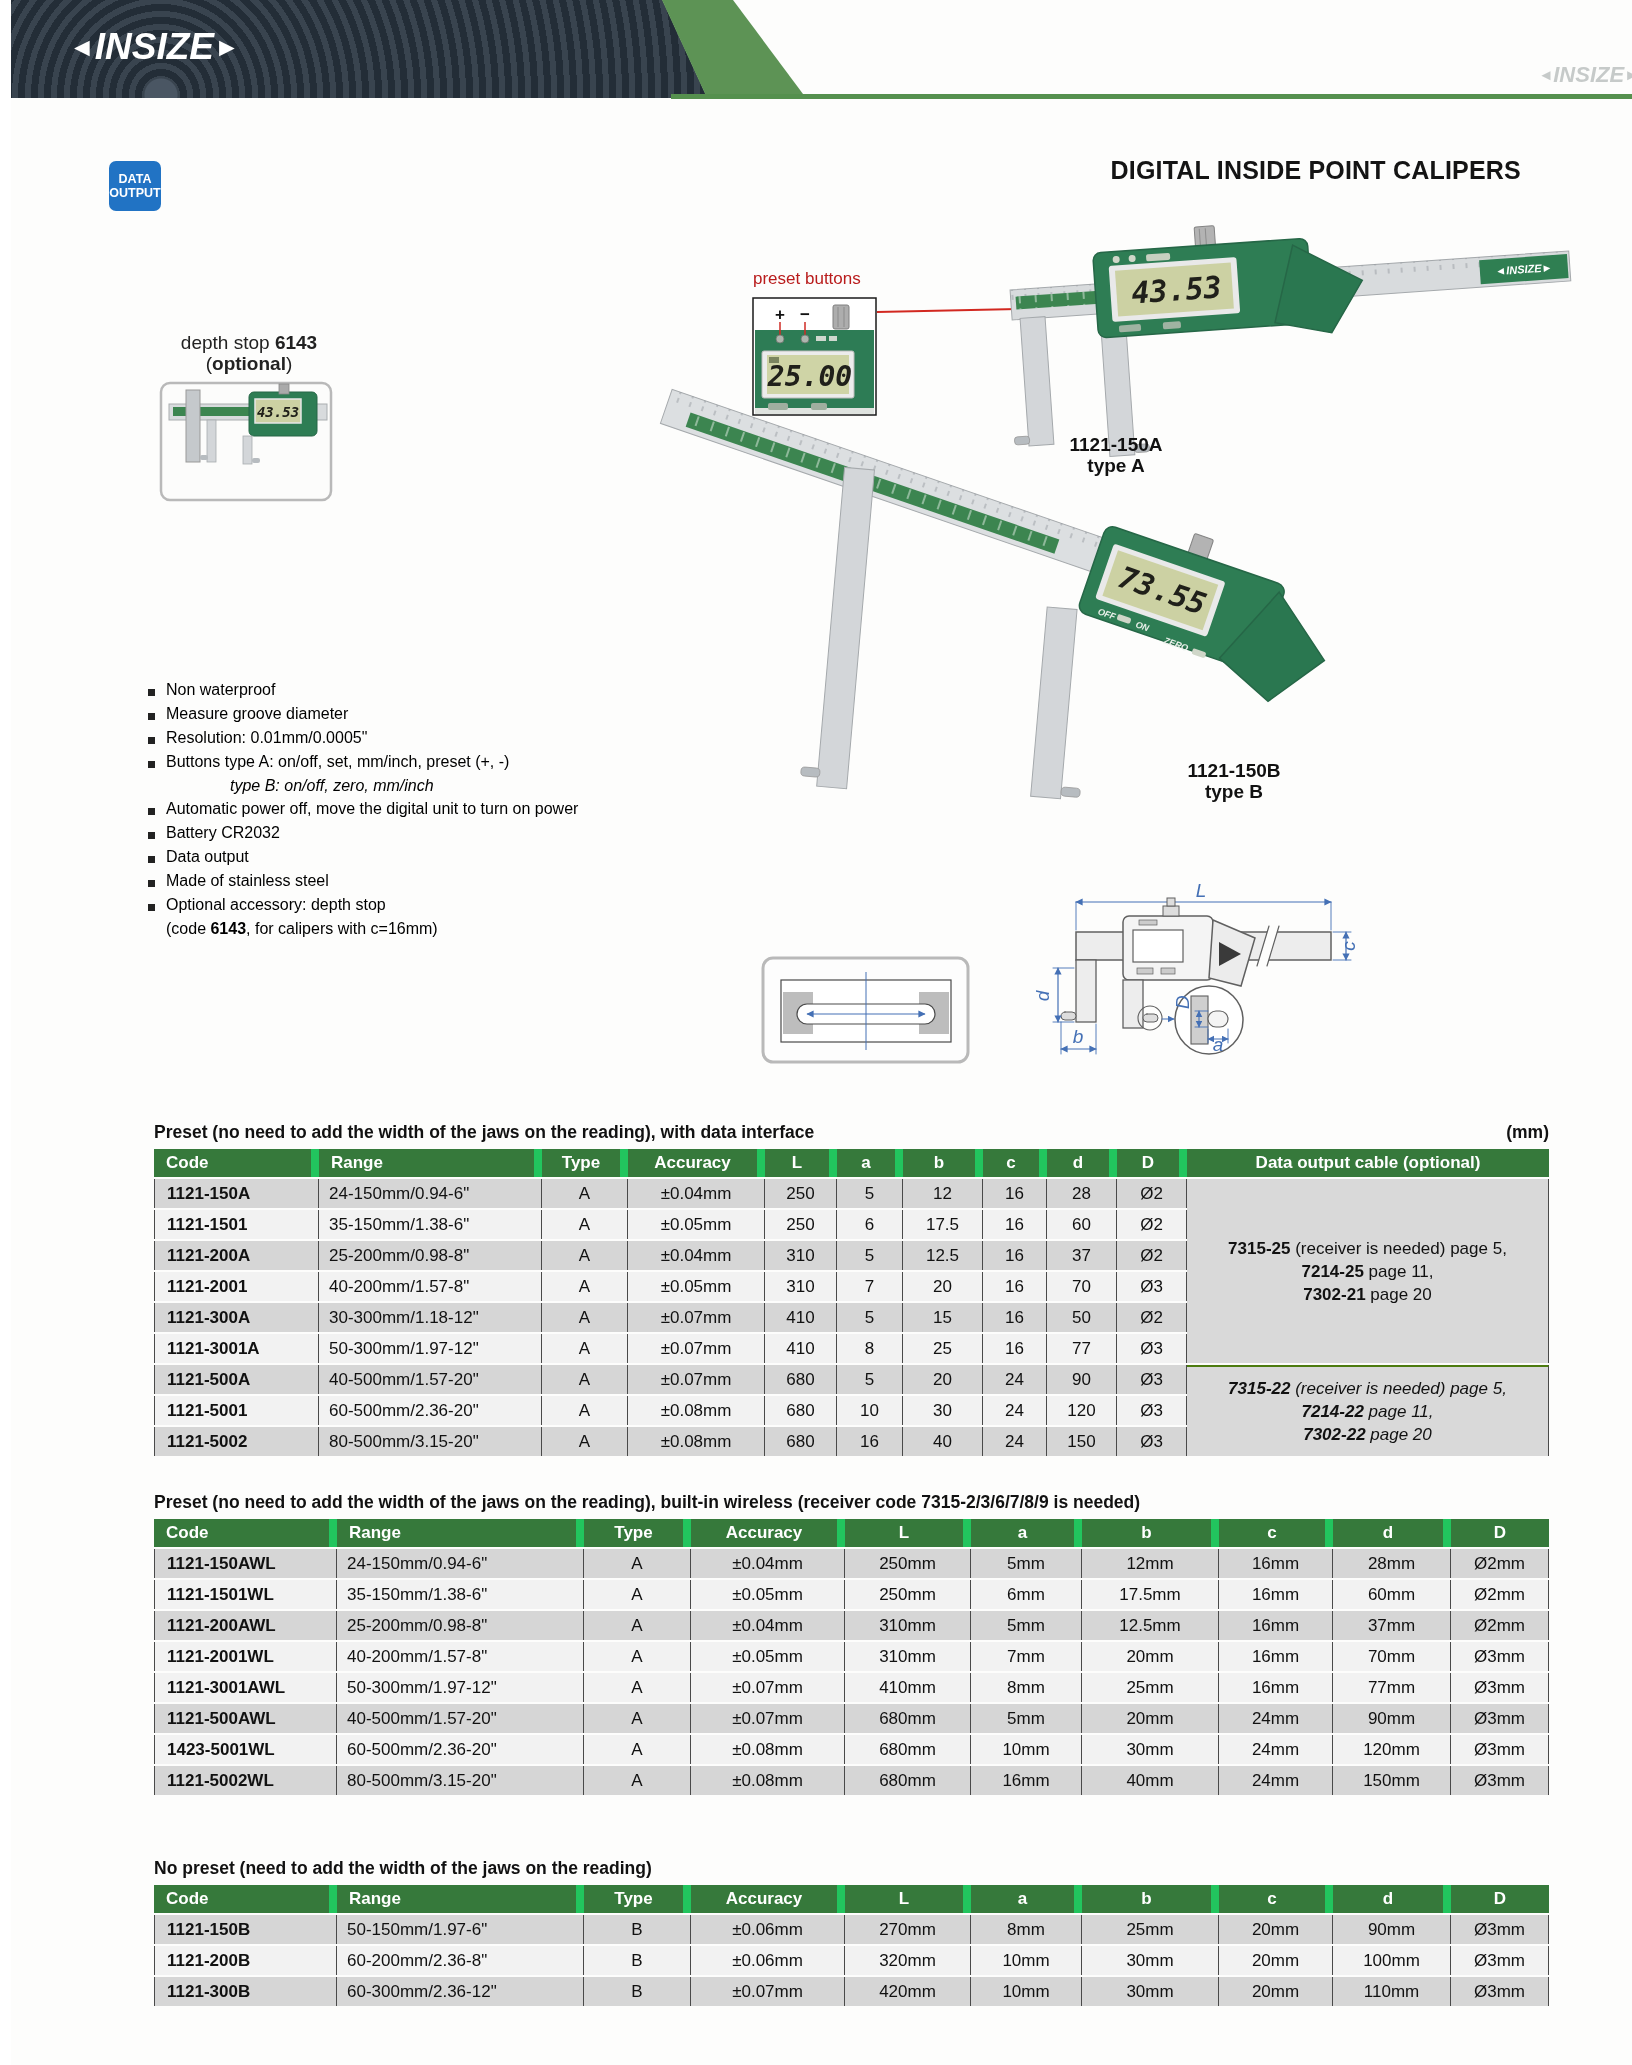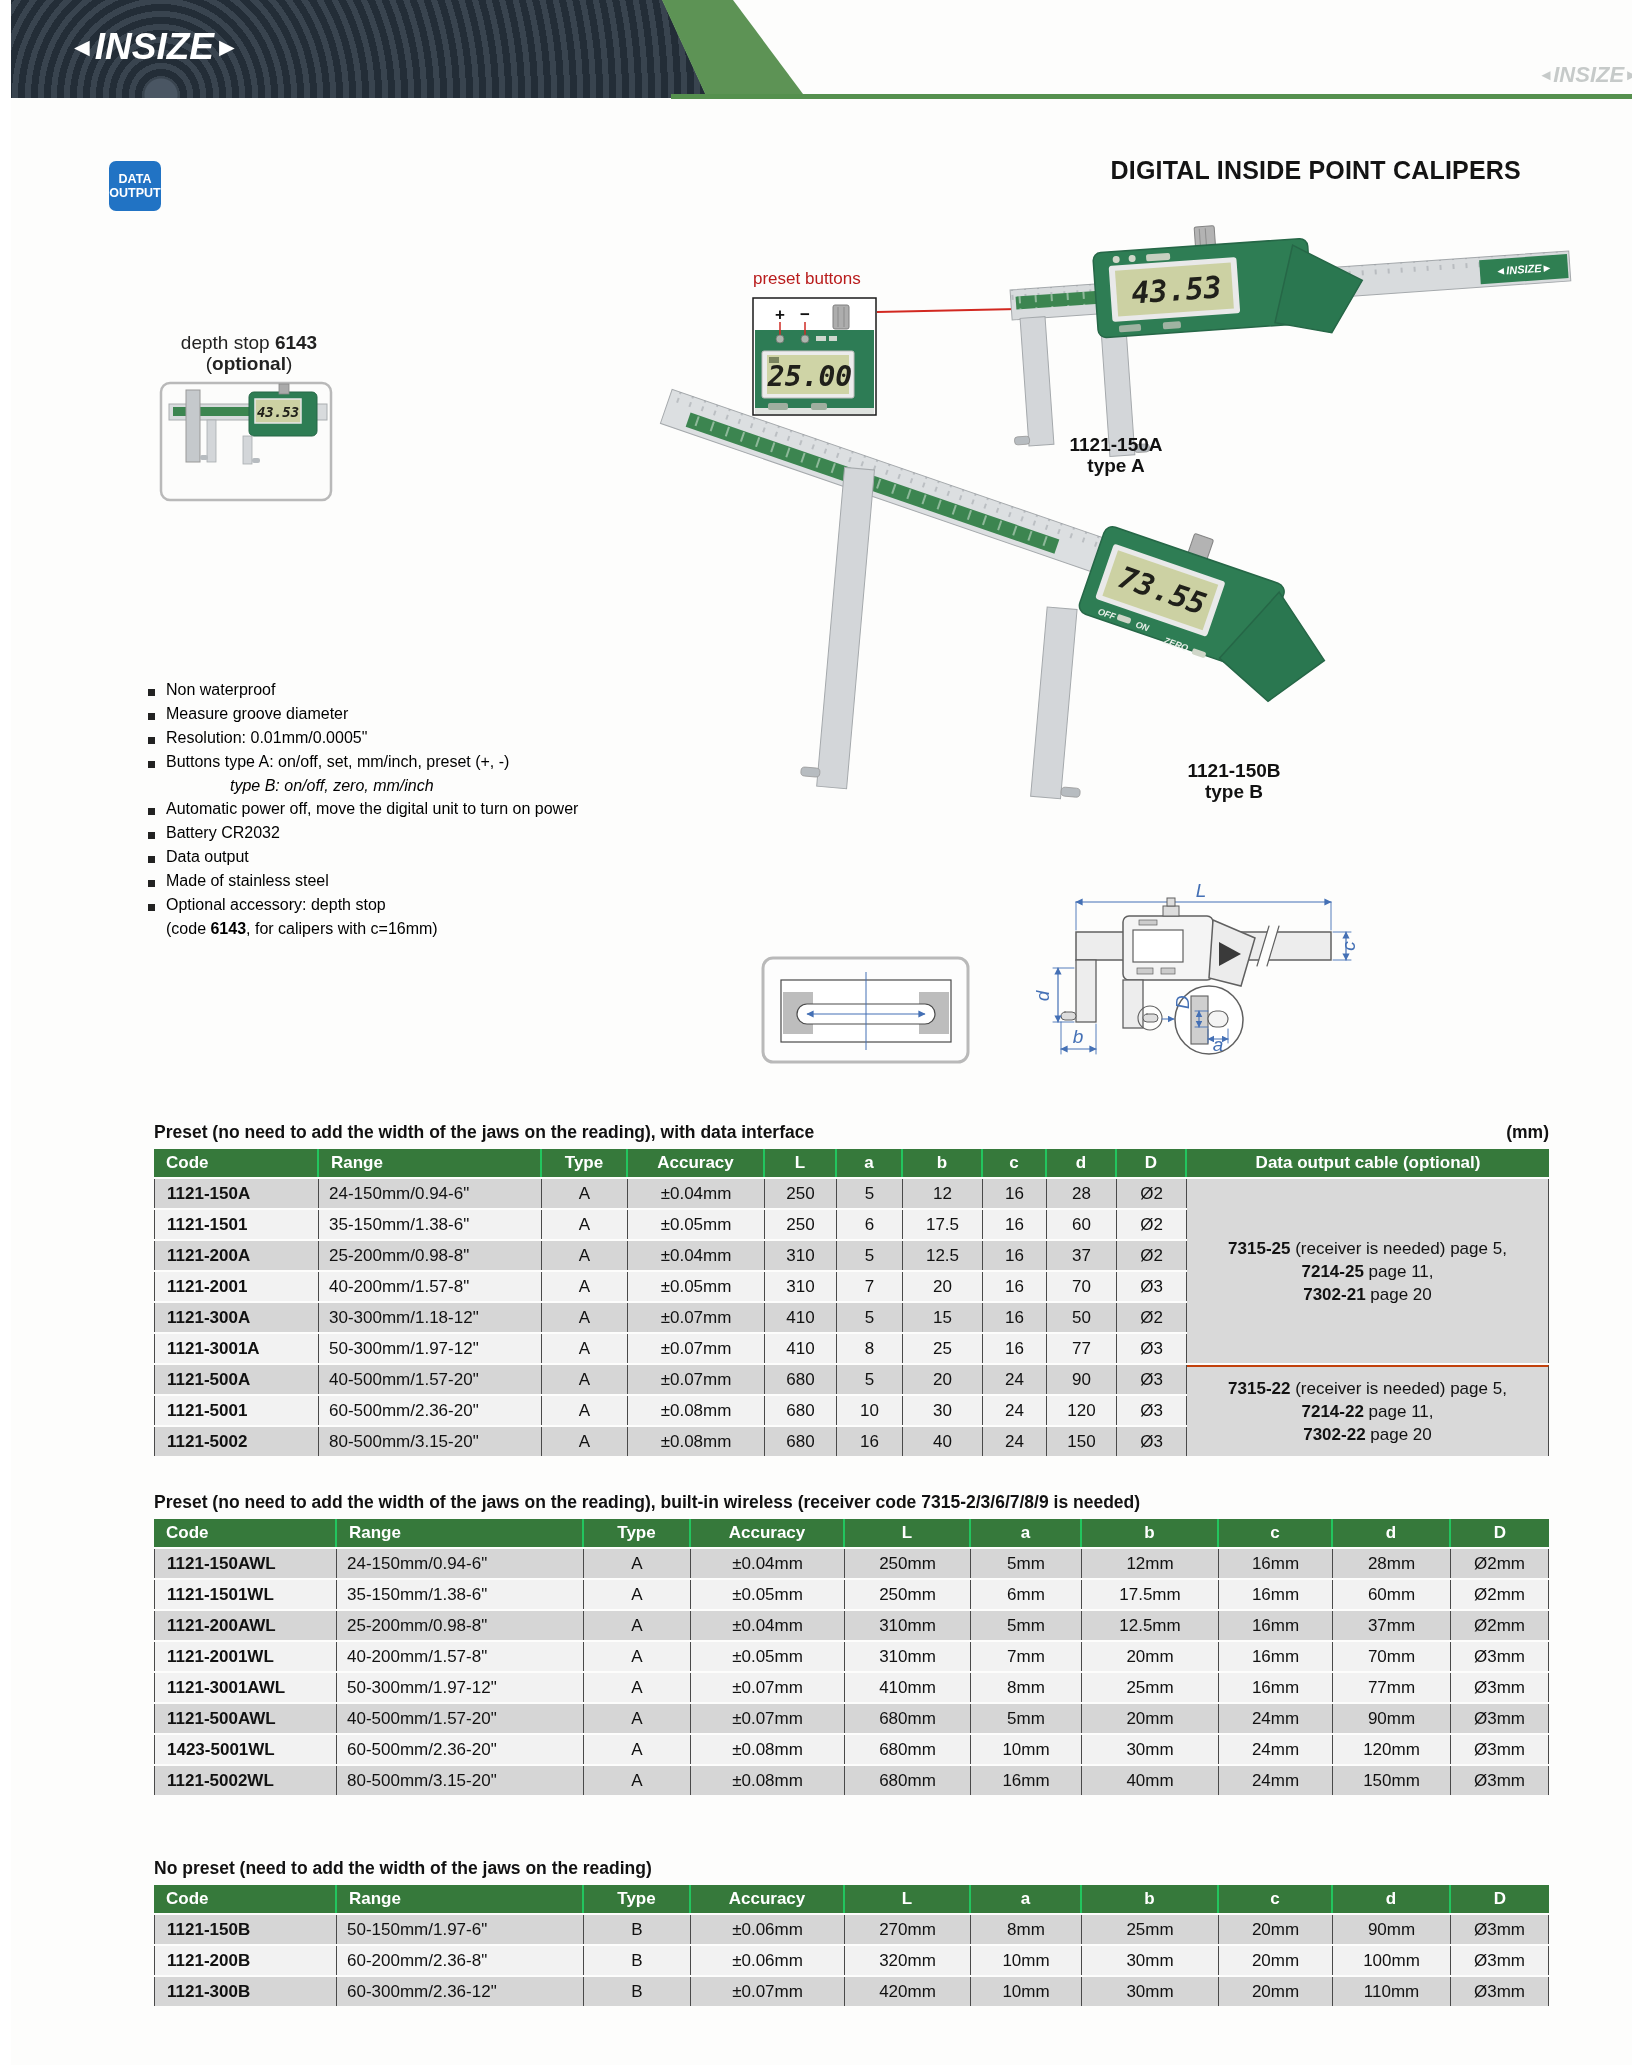--- a/index.html
+++ b/index.html
@@ -62,37 +62,37 @@
   .feature-row { display:flex; align-items:flex-start; min-height:23.9px; font-size:16px; color:#000000; }
   .bullet { flex:0 0 7px; height:7px; background:#222; margin:8px 11px 0 0; }
   .bullet.hidden { visibility:hidden; }
 
   
   .tbl-section { left:143px; width:1395px; }
   .tbl-title { display:flex; justify-content:space-between; font-size:17.5px; font-weight:bold; color:#111; }
   table.spec { border-collapse:separate; border-spacing:0 2px; table-layout:fixed; width:1395px; margin-top:4px; }
   table.spec th {
     background:#36793b; color:#fff; font-weight:bold; font-size:17px;
-    height:28px; border-right:2px solid #22c55e; text-align:center; overflow:hidden;
+    height:28px; border-right:8px solid #22c55e; text-align:center; overflow:hidden;
   }
   table.spec th:last-child { border-right:none; }
   table.spec th.al { text-align:left; padding-left:12px; }
   table.spec td {
     font-size:17px; height:29px; text-align:center; color:#111;
     border-right:1px solid #4a4a4a; overflow:hidden; white-space:nowrap;
   }
   table.spec td.c0 { font-weight:bold; text-align:left; padding-left:12px; border-left:1px solid #4a4a4a; }
   table.spec td.c1 { text-align:left; padding-left:10px; }
   table.spec tr.ev td { background:#d6d6d6; }
   table.spec tr.od td { background:#f2f2f2; }
   table.spec td.cable-cell {
     background:#d9d9d9 !important; vertical-align:middle; font-size:17px;
     line-height:23px; white-space:normal;
   }
-  table.spec td.cable-cell.divider { border-top:2px solid #c2410c; }
+  table.spec td.cable-cell.divider { border-top:2px solid #4d7c0f;font-style:italic; }
   .cable-line { text-align:center; }
 
   svg text { font-family:"Liberation Sans", sans-serif; }
   .lcd { font-family:"DejaVu Sans Mono", monospace; font-weight:bold; font-style:italic; fill:#20201a; }
   .dimlab { font-size:19px; font-style:italic; fill:#4470b5; }
   .tinywhite { font-size:9px; font-weight:bold; font-style:italic; fill:#e9efe9; }
 </style>
 </head>
 <body>
 

